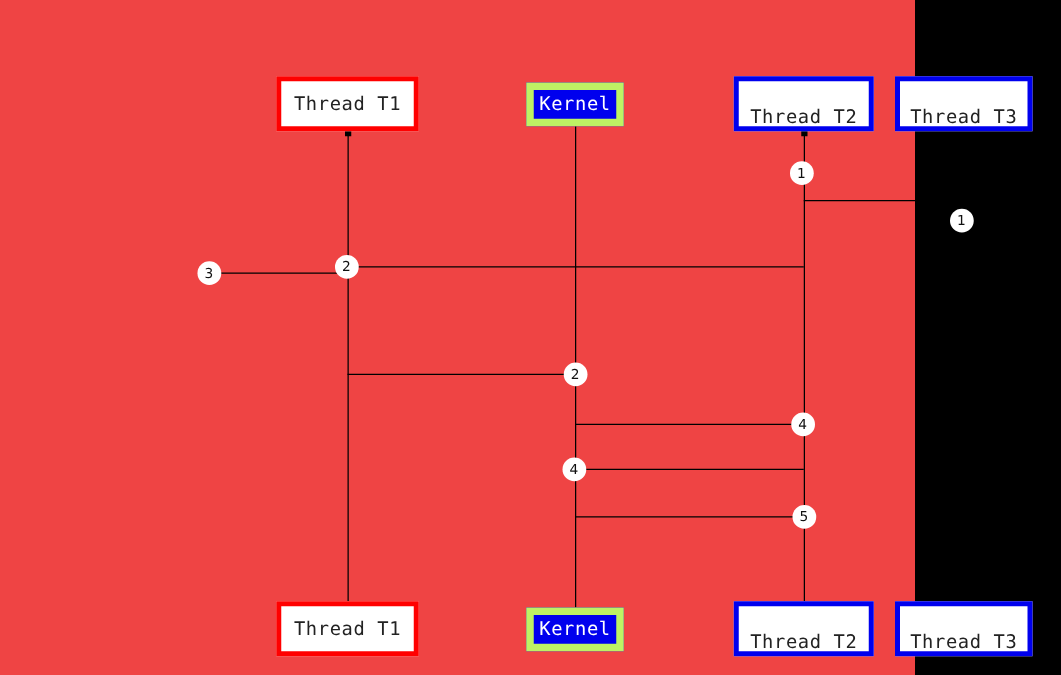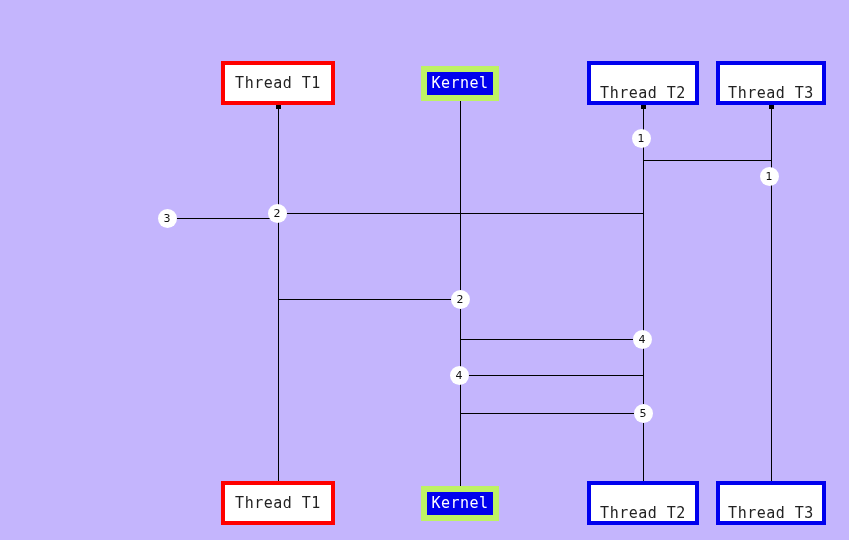--- a/index.html
+++ b/index.html
@@ -9,23 +9,23 @@
   }
   body {
     width: 849px;
     height: 540px;
     overflow: hidden;
     font-family: "DejaVu Sans Mono", "Liberation Mono", monospace;
   }
 
   #diagram {
     position: relative;
-    width: 849px;
+    width: 732px;
     height: 540px;
-    background: #c4b5fd;
+    background: #ef4444;
   }
 
   
   .participant {
     position: absolute;
     box-sizing: border-box;
     display: flex;
     align-items: center;
     justify-content: center;
     font-family: "DejaVu Sans Mono", "Liberation Mono", monospace;

